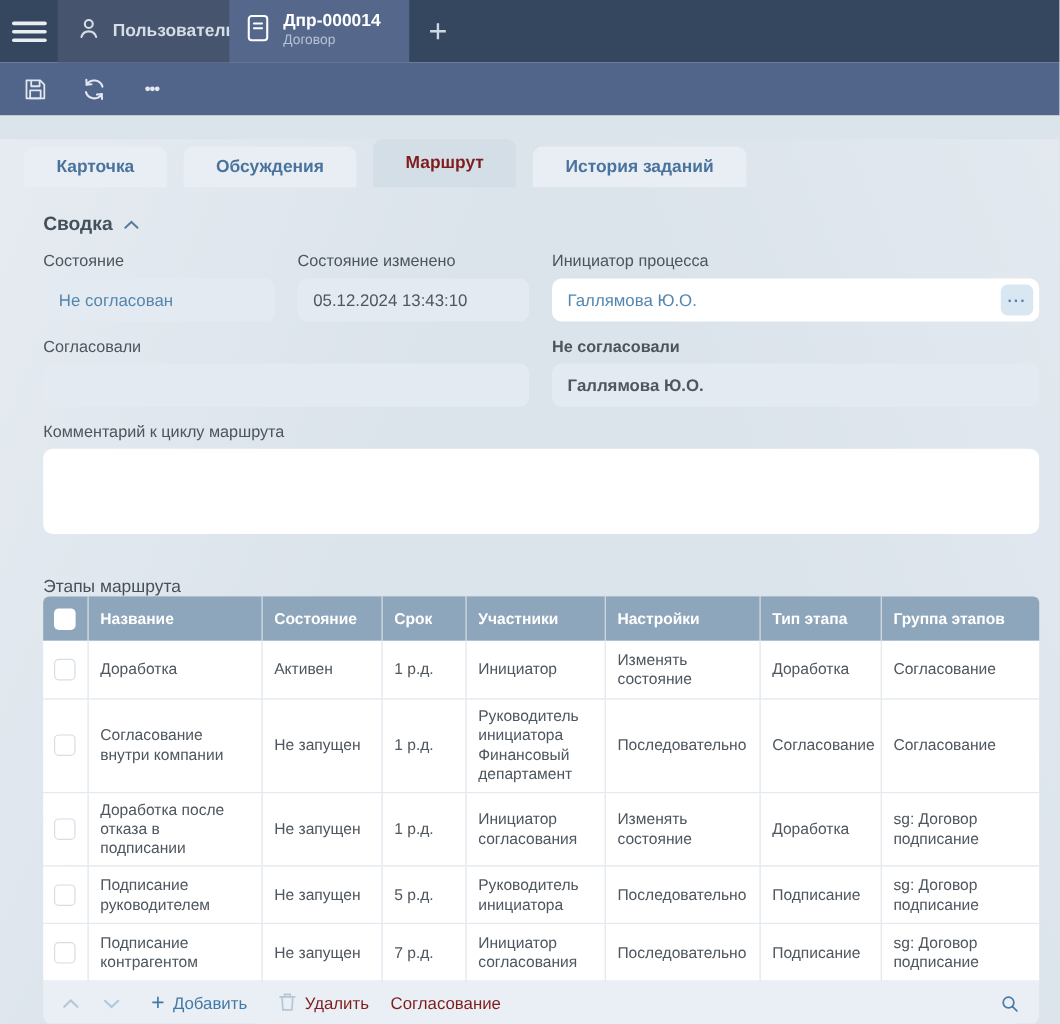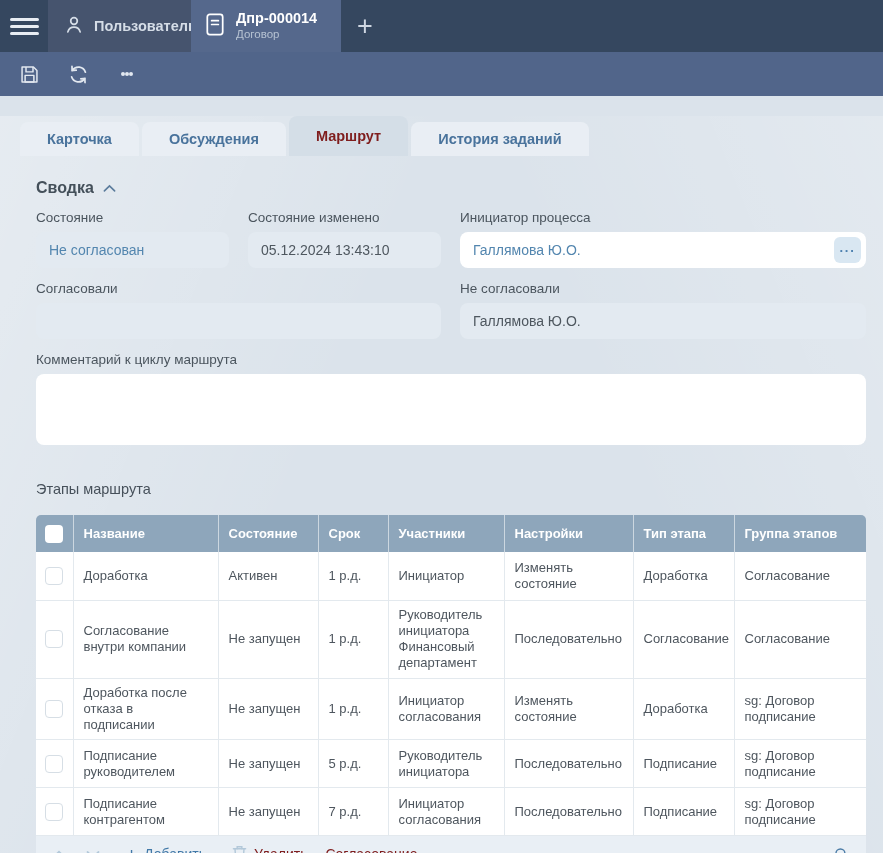--- a/index.html
+++ b/index.html
@@ -21,41 +21,41 @@
   .actionbar { height:44px; background:#51658a; display:flex; align-items:center; padding-left:17px; }
   .abtn { width:24px; height:24px; display:flex; align-items:center; justify-content:center; margin-right:25px; cursor:pointer; }
   .kebab i { display:block; width:4px; height:4px; border-radius:50%; background:#e2e8f0; margin:2px 0; }
 
   
   .content { height:757px; padding:0; background:
       linear-gradient(112deg, rgba(255,255,255,0.30) 0%, rgba(255,255,255,0) 38%),
       linear-gradient(248deg, rgba(255,255,255,0.22) 0%, rgba(255,255,255,0) 34%),
       #dbe3eb; }
 
-  .page-tabs { display:flex; align-items:flex-end; height:40px; padding-left:20px; margin-top:20px; gap:3px; }
+  .page-tabs { display:flex; align-items:flex-end; height:40px; padding-left:20px; margin-top:20px; gap:14px; }
   .ptab { height:34px; background:#e9eef4; border-radius:8px 8px 0 0; display:flex; align-items:center; padding:0 27px; color:#49739c; font-size:14.5px; font-weight:700; cursor:pointer; white-space:nowrap; }
   .ptab.active { height:40px; background:#d4dee7; color:#7f1d1d; }
 
   .main { padding:0 17px 0 36px; }
 
   .summary-title { margin-top:23px; font-size:16px; font-weight:700; color:#44505a; display:flex; align-items:center; gap:9px; cursor:pointer; }
 
   .grid3 { display:grid; grid-template-columns:193px 193px 1fr; column-gap:19px; }
   .span2 { grid-column:1 / span 2; }
   .fgroup { margin-top:13px; }
   .flabel { font-size:13.5px; color:#4b555e; margin-bottom:7px; }
   .fvalue { height:36px; border-radius:8px; background:#e3eaf1; display:flex; align-items:center; padding:0 13px; font-size:14px; color:#4e575f; }
   .fvalue.blue { color:#5386af;text-align:center; }
   .fvalue.white { background:#ffffff; padding-right:5px; }
   .dots-btn { margin-left:auto; min-width:27px; height:26px; border-radius:6px; background:#d9e7f2; color:#4b7fae; display:flex; align-items:center; justify-content:center; font-weight:700; font-size:13px; letter-spacing:1px; cursor:pointer; }
   .comment-box { height:71px; background:#ffffff; border-radius:8px; margin-top:7px; cursor:text; }
 
   .stages-title { margin-top:36px; font-size:14.5px; color:#46505a; }
 
-  table { border-collapse:collapse; table-layout:fixed; width:830px; margin-top:18px; }
+  table { border-collapse:collapse; table-layout:fixed; width:830px; margin-top:0; }
   thead th { background:#8ea6bb; color:#ffffff; font-size:13px; font-weight:700; text-align:left; padding:0 10px; height:37px; border-left:1px solid rgba(255,255,255,0.55); }
   thead th:first-child { border-left:none; border-top-left-radius:5px; }
   thead th:last-child { border-top-right-radius:5px; }
   tbody tr { height:48px; }
   tbody td { background:#ffffff; font-size:13px; color:#4e565e; line-height:1.25; padding:6px 10px; border-right:1px solid #e3e9ee; border-bottom:1px solid #e3e9ee; vertical-align:middle; }
   tbody td:last-child { border-right:none; }
   .cb-cell { text-align:center; padding:6px 0; }
   .checkbox { display:inline-block; width:18px; height:18px; border-radius:4px; background:#ffffff; border:1px solid #d6dee5; vertical-align:middle; cursor:pointer; }
   .checkbox.hdr { border:none; }
 
@@ -172,21 +172,21 @@
           <span class="dots-btn">···</span>
         </div>
       </div>
     </div>
 
     <div class="grid3">
       <div class="fgroup span2">
         <div class="flabel">Согласовали</div>
         <div class="fvalue"></div>
       </div>
-      <div class="fgroup" style="grid-column:3;">
+      <div class="fgroup" style="grid-column:3;font-weight:bold;">
         <div class="flabel">Не согласовали</div>
         <div class="fvalue">Галлямова Ю.О.</div>
       </div>
     </div>
 
     <div class="fgroup">
       <div class="flabel">Комментарий к циклу маршрута</div>
       <div class="comment-box"></div>
     </div>
 

